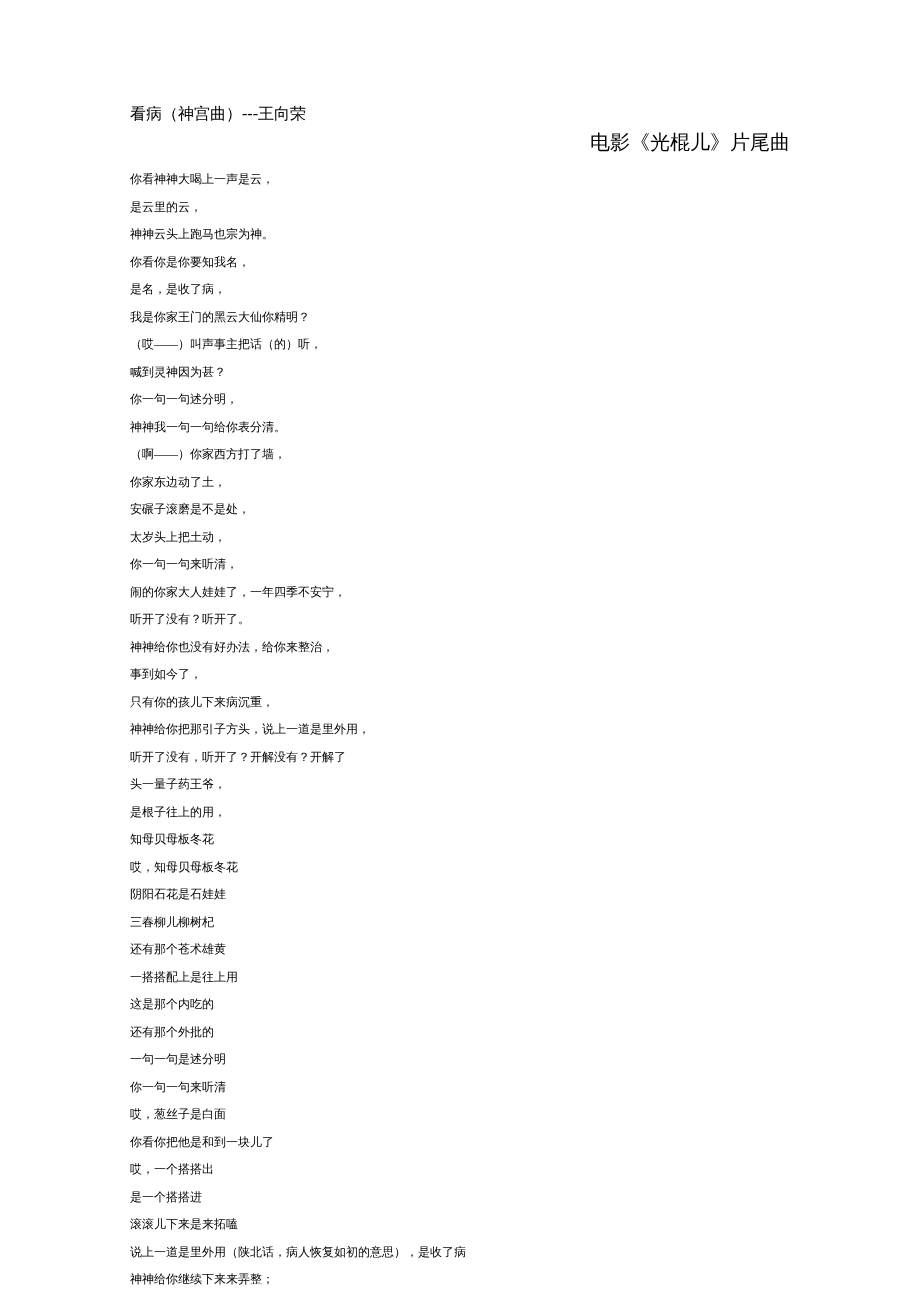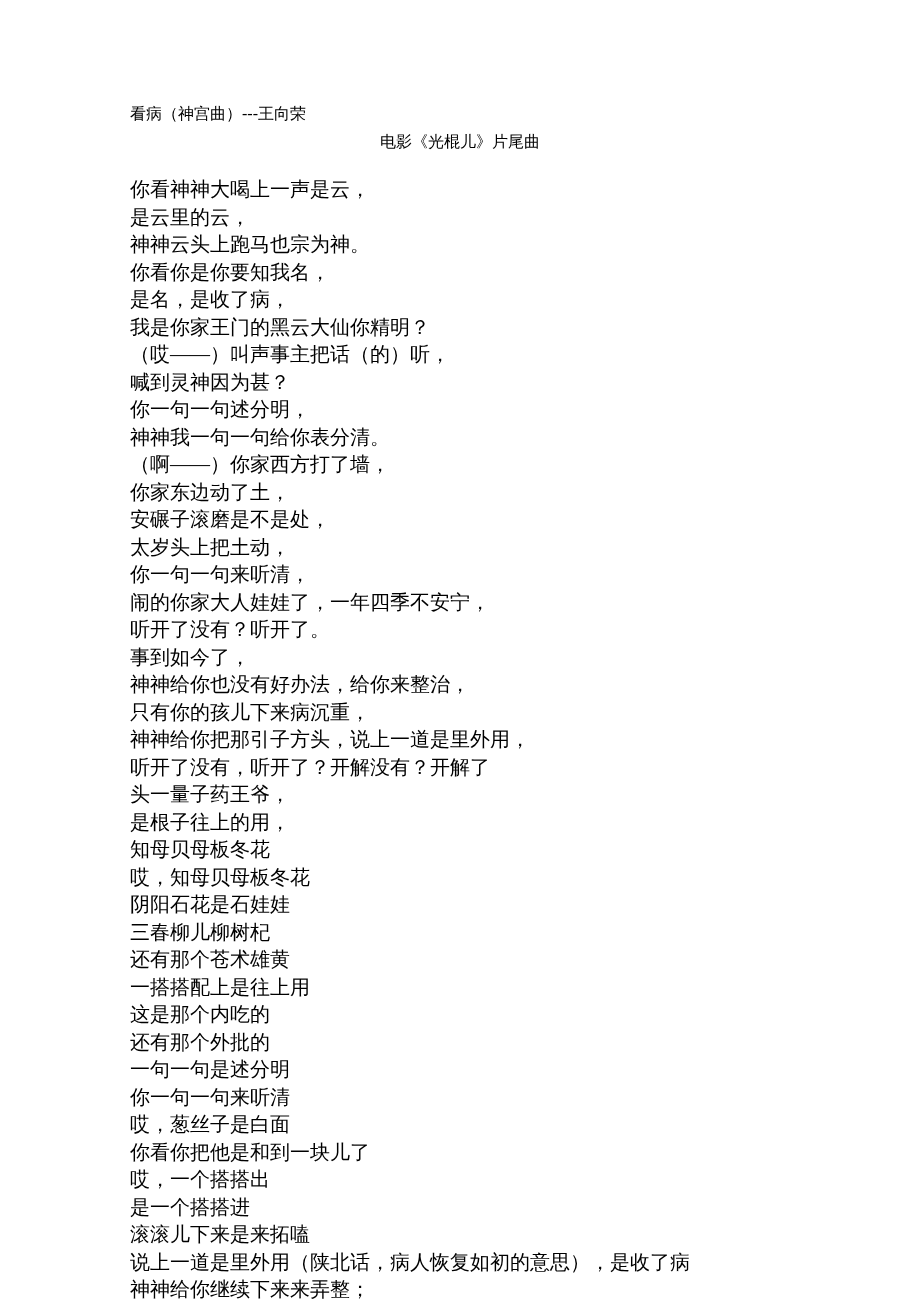--- a/index.html
+++ b/index.html
@@ -12,28 +12,28 @@
       font-family: "SimSun", "宋体", serif;
       width: 920px;
       padding: 100px 130px 60px 130px;
     }
     .title {
       font-size: 16px;
       line-height: 28px;
       color: #000;
     }
     .subtitle {
-      text-align: center;
-      font-size: 16px;
+      text-align: right;
+      font-size: 20px;
       line-height: 28px;
       color: #000;
-      margin-bottom: 20px;
+      margin-bottom: 10px;
     }
     .line {
-      font-size: 20px;
+      font-size: 12px;
       line-height: 27.5px;
       color: #000;
       text-align: left;
       white-space: pre-wrap;
     }
   </style>
 </head>
 <body>
 
 <div class="title">看病（神宫曲）---王向荣</div>
@@ -49,22 +49,22 @@
     <div class="line">喊到灵神因为甚？</div>
     <div class="line">你一句一句述分明，</div>
     <div class="line">神神我一句一句给你表分清。</div>
     <div class="line">（啊——）你家西方打了墙，</div>
     <div class="line">你家东边动了土，</div>
     <div class="line">安碾子滚磨是不是处，</div>
     <div class="line">太岁头上把土动，</div>
     <div class="line">你一句一句来听清，</div>
     <div class="line">闹的你家大人娃娃了，一年四季不安宁，</div>
     <div class="line">听开了没有？听开了。</div>
+    <div class="line">神神给你也没有好办法，给你来整治，</div>
     <div class="line">事到如今了，</div>
-    <div class="line">神神给你也没有好办法，给你来整治，</div>
     <div class="line">只有你的孩儿下来病沉重，</div>
     <div class="line">神神给你把那引子方头，说上一道是里外用，</div>
     <div class="line">听开了没有，听开了？开解没有？开解了</div>
     <div class="line">头一量子药王爷，</div>
     <div class="line">是根子往上的用，</div>
     <div class="line">知母贝母板冬花</div>
     <div class="line">哎，知母贝母板冬花</div>
     <div class="line">阴阳石花是石娃娃</div>
     <div class="line">三春柳儿柳树杞</div>
     <div class="line">还有那个苍术雄黄</div>

